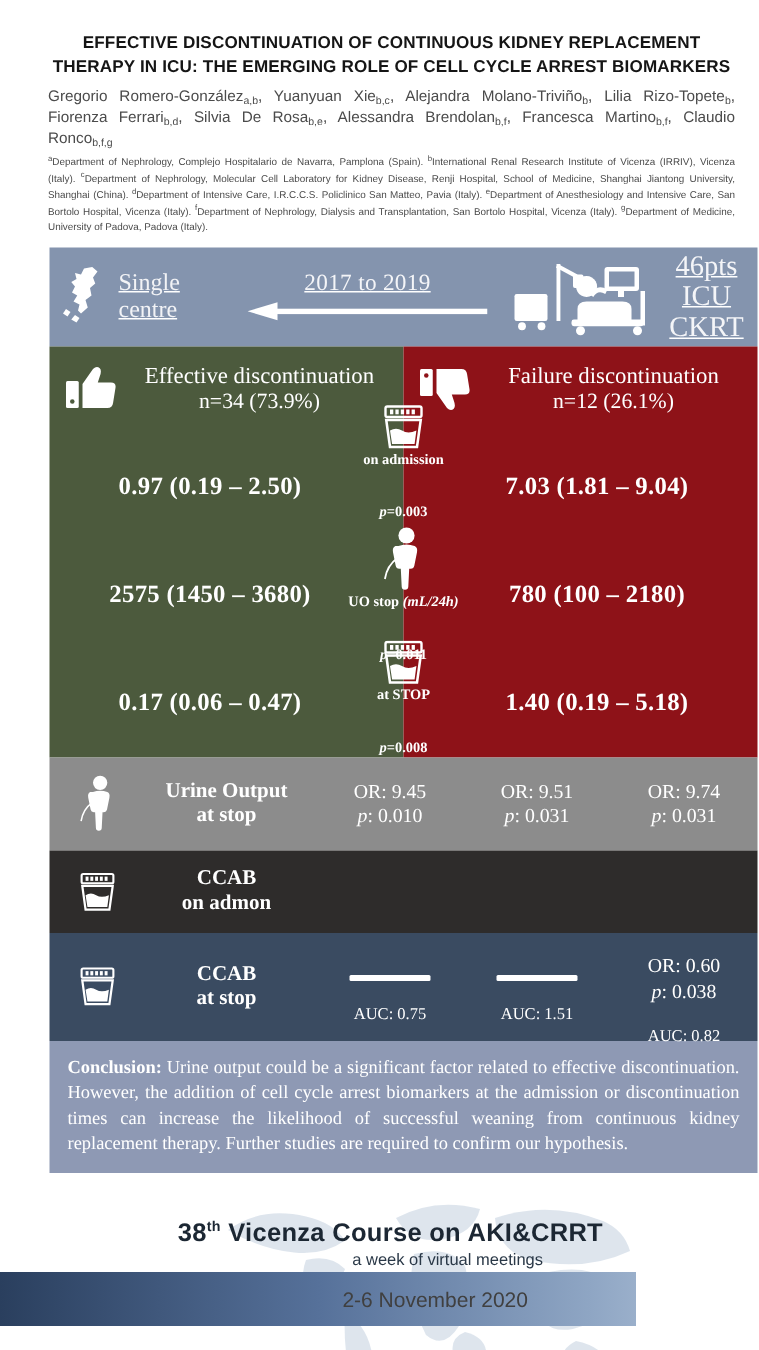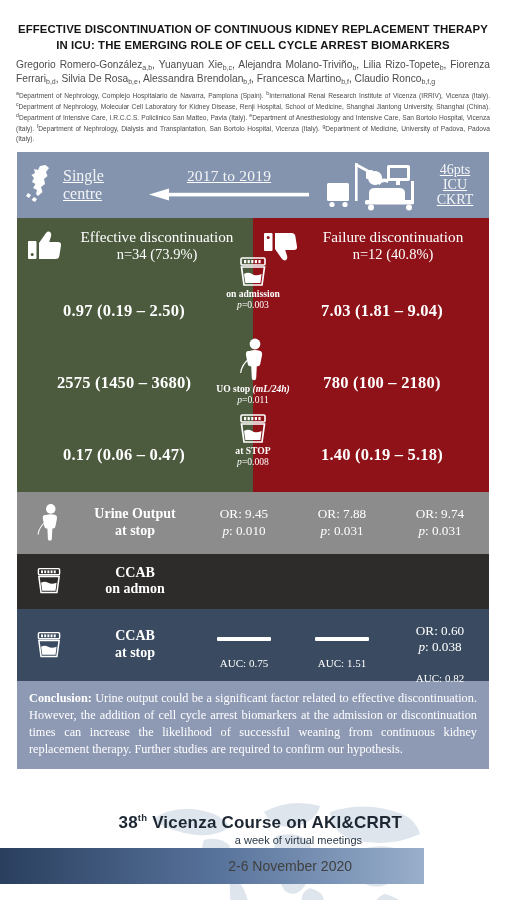--- a/index.html
+++ b/index.html
@@ -3,21 +3,21 @@
 <meta charset="utf-8">
 <style>
   * { box-sizing: border-box; margin: 0; padding: 0; }
   body {
     width: 506px; height: 900px;
     background: #ffffff;
     font-family: "Liberation Serif", serif;
     overflow: hidden;
     position: relative;
   }
-  .page { width: 506px; height: 900px; position: relative; }
+  .page { width: 506px; height: 900px; position: relative; padding-left: 16px; }
 
   
   .head { padding: 22px 16px 0 16px; }
   .title {
     font-family: "Liberation Sans", sans-serif;
     font-size: 11.4px;
     font-weight: bold;
     text-align: center;
     line-height: 1.38;
     color: #151515;
@@ -58,21 +58,21 @@
   .band .italy { width: 46px; display: flex; justify-content: center; align-items: center; }
   .band .single {
     font-size: 16px; line-height: 1.12; text-align: left; width: 74px;
     color: #f2f3f6;
   }
   .band .mid { flex: 1; text-align: center; padding-bottom: 2px; }
   .band .years { font-size: 15.5px; color: #f4f5f8; letter-spacing: .2px; }
   .arrow-wrap { position: relative; height: 13px; margin-top: 3px; }
   .band .bedicon { width: 104px; display: flex; justify-content: center; align-items: center; }
   .band .pts {
-    width: 64px; text-align: center; font-size: 14px; line-height: 1.08;
+    width: 64px; text-align: center; font-size: 19px; line-height: 1.08;
     padding-right: 4px; color: #f4f5f8;
   }
 
   
   .compare { display: flex; position: relative; }
   .col { width: 50%; color: #ffffff; }
   .col.green { background: #4c5a3d; }
   .col.red   { background: #8e1218; }
 
   .col-head {
@@ -98,21 +98,21 @@
   .center-overlay {
     position: absolute; left: 0; right: 0; top: 0; bottom: 0;
     pointer-events: none;
   }
   .cen {
     position: absolute; left: 50%; transform: translateX(-50%);
     text-align: center; color: #ffffff; width: 150px;
   }
   .cen .lab { font-size: 9.6px; font-weight: bold; line-height: 1.15; margin-top: 1px; }
   .cen .lab em { font-style: italic; }
-  .cen .pv { font-size: 9.6px; font-weight: normal; line-height: 1.2; }
+  .cen .pv { font-size: 9.6px; font-weight: bold; line-height: 1.2; margin-top: 24px; }
   .cen .pv i { font-style: italic; }
   .cen1 { top: 39px; }
   .cen2 { top: 120px; }
   .cen3 { top: 196px; }
 
   
   .srow { display: flex; align-items: stretch; color: #ffffff; position: relative; }
   .srow.gray { background: #8c8c8c; height: 62px; }
   .srow.dark { background: #2e2c2b; height: 55px; }
   .srow.navy { background: #3a4b61; height: 72px; }
@@ -263,21 +263,21 @@
             <svg width="34" height="30" viewBox="0 0 34 30">
               <g fill="#ffffff">
                 <rect x="0" y="2" width="8.5" height="18" rx="1"></rect>
                 <circle cx="4.2" cy="6.4" r="1.5" fill="#8e1218"></circle>
                 <path d="M11 18 L18 28 Q20.5 30.5 22.5 28.5 Q24 27 22.5 23 L21.2 19 L30 19 Q33.5 19 33 15.5 L31.4 5.5 Q31 2 27.5 2 L11 2 Z"></path>
               </g>
             </svg>
           </div>
           <div class="col-head-txt">
             <div>Failure discontinuation</div>
-            <div class="n">n=12 (40.8%)</div>
+            <div class="n">n=12 (26.1%)</div>
           </div>
         </div>
         <div class="row-val r1">7.03 (1.81 – 9.04)</div>
         <div class="row-val r2">780 (100 – 2180)</div>
         <div class="row-val r3">1.40 (0.19 – 5.18)</div>
       </div>
 
       <div class="center-overlay">
 
         <div class="cen cen1">
@@ -342,21 +342,21 @@
       <div class="rlabel">
         <span>Urine Output</span>
         <span>at stop</span>
       </div>
       <div class="cells">
         <div class="cell">
           <div class="or">OR: 9.45</div>
           <div class="pv"><i>p</i><span>: 0.010</span></div>
         </div>
         <div class="cell">
-          <div class="or">OR: 7.88</div>
+          <div class="or">OR: 9.51</div>
           <div class="pv"><i>p</i><span>: 0.031</span></div>
         </div>
         <div class="cell">
           <div class="or">OR: 9.74</div>
           <div class="pv"><i>p</i><span>: 0.031</span></div>
         </div>
       </div>
     </div>
 
     <div class="srow dark">

